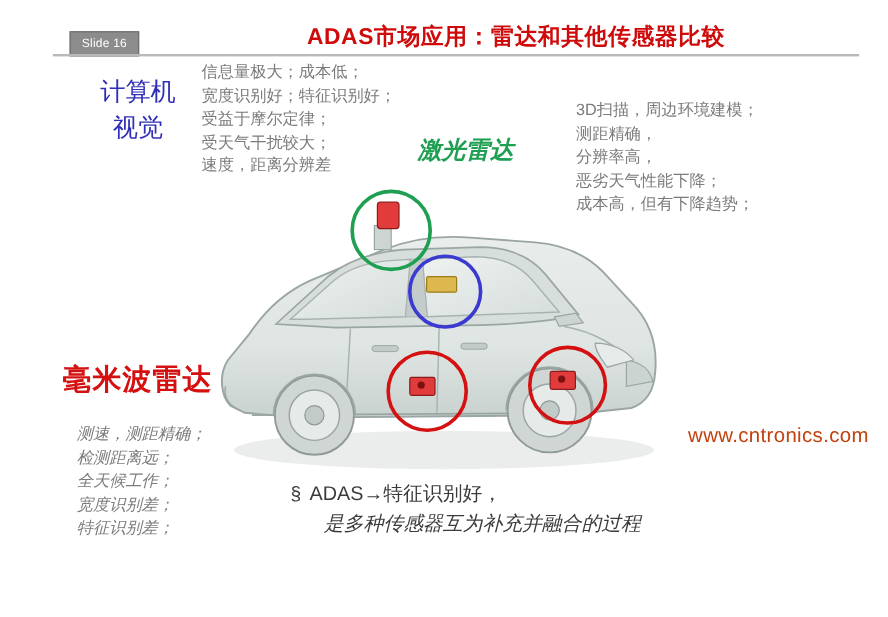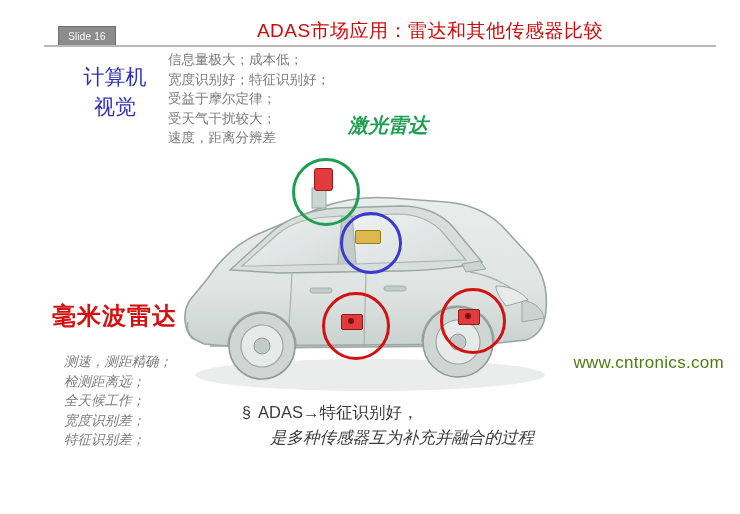--- a/index.html
+++ b/index.html
@@ -37,21 +37,21 @@
     letter-spacing: .2px;
   }
   .title {
     position: absolute;
     left: 150px;
     top: 18px;
     width: 560px;
     text-align: center;
     color: #cf0a0a;
     font-size: 19px;
-    font-weight: normal;
+    font-weight: bold;
     letter-spacing: .5px;
     white-space: nowrap;
   }
   .title-rule {
     position: absolute;
     left: 44px;
     top: 45px;
     width: 672px;
     height: 2px;
     background: #b9b9b9;
@@ -116,21 +116,21 @@
     font-size: 16px;
     color: #3b3b3b;
   }
   .note-l2 { padding-left: 12px; font-style: italic; }
 
   
   .watermark {
     position: absolute;
     right: 16px;
     bottom: 10px;
-    color: #4d7c0f;
+    color: #c2410c;
     font-size: 17px;
     letter-spacing: .3px;
   }
 
   
   .car-wrap {
     position: absolute;
     left: 170px;
     top: 160px;
     width: 390px;
@@ -292,20 +292,25 @@
   <div class="h-cv" style="white-space:pre-line;">计算机
 视觉</div>
   <div class="h-lidar">激光雷达</div>
   <div class="h-radar">毫米波雷达</div>
 
   <div class="txt" id="cv-text">信息量极大；成本低；
 宽度识别好；特征识别好；
 受益于摩尔定律；
 受天气干扰较大；
 速度，距离分辨差</div>
+  <div class="txt" id="lidar-text">3D扫描，周边环境建模；
+测距精确，
+分辨率高，
+恶劣天气性能下降；
+成本高，但有下降趋势；</div>
   <div class="txt" id="radar-text">测速，测距精确；
 检测距离远；
 全天候工作；
 宽度识别差；
 特征识别差；</div>
 
   <div class="note">
     <span class="sec">§</span>
     <div>ADAS→特征识别好，</div>
     <div class="note-l2">是多种传感器互为补充并融合的过程</div>

